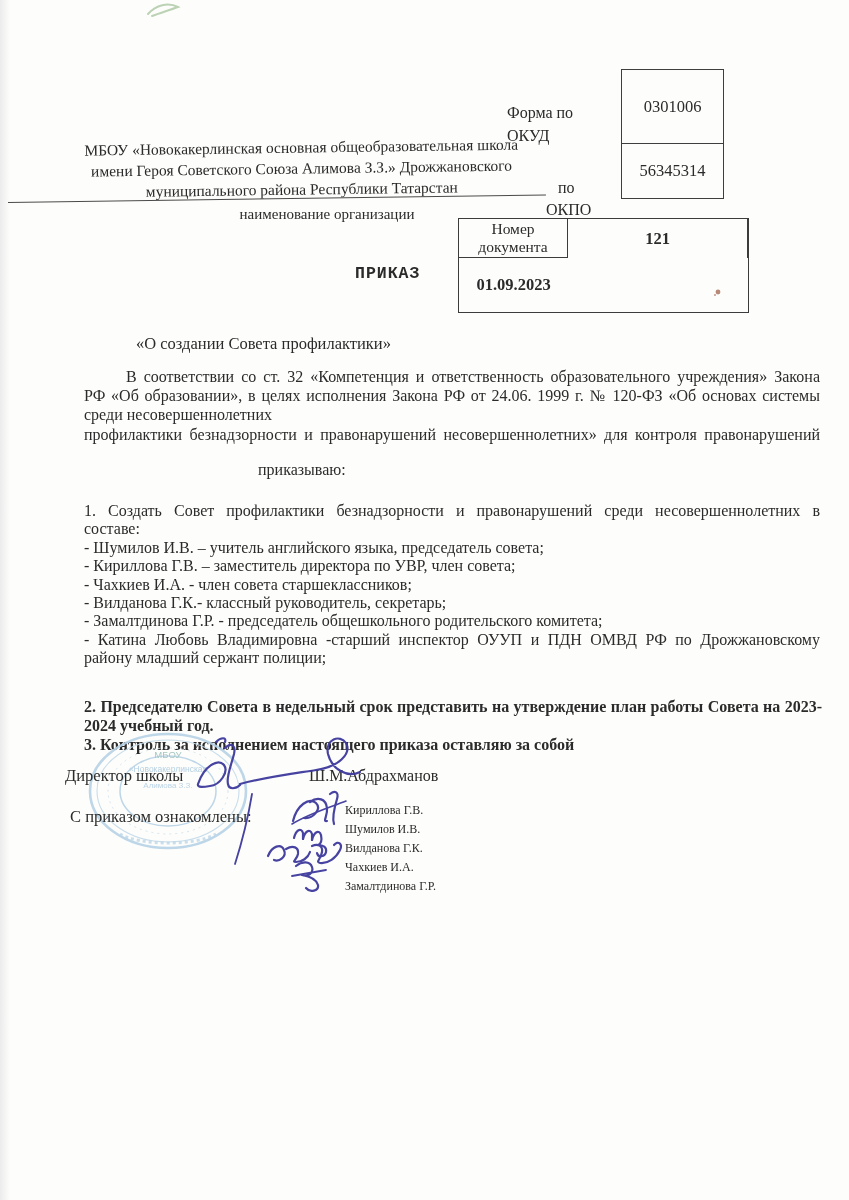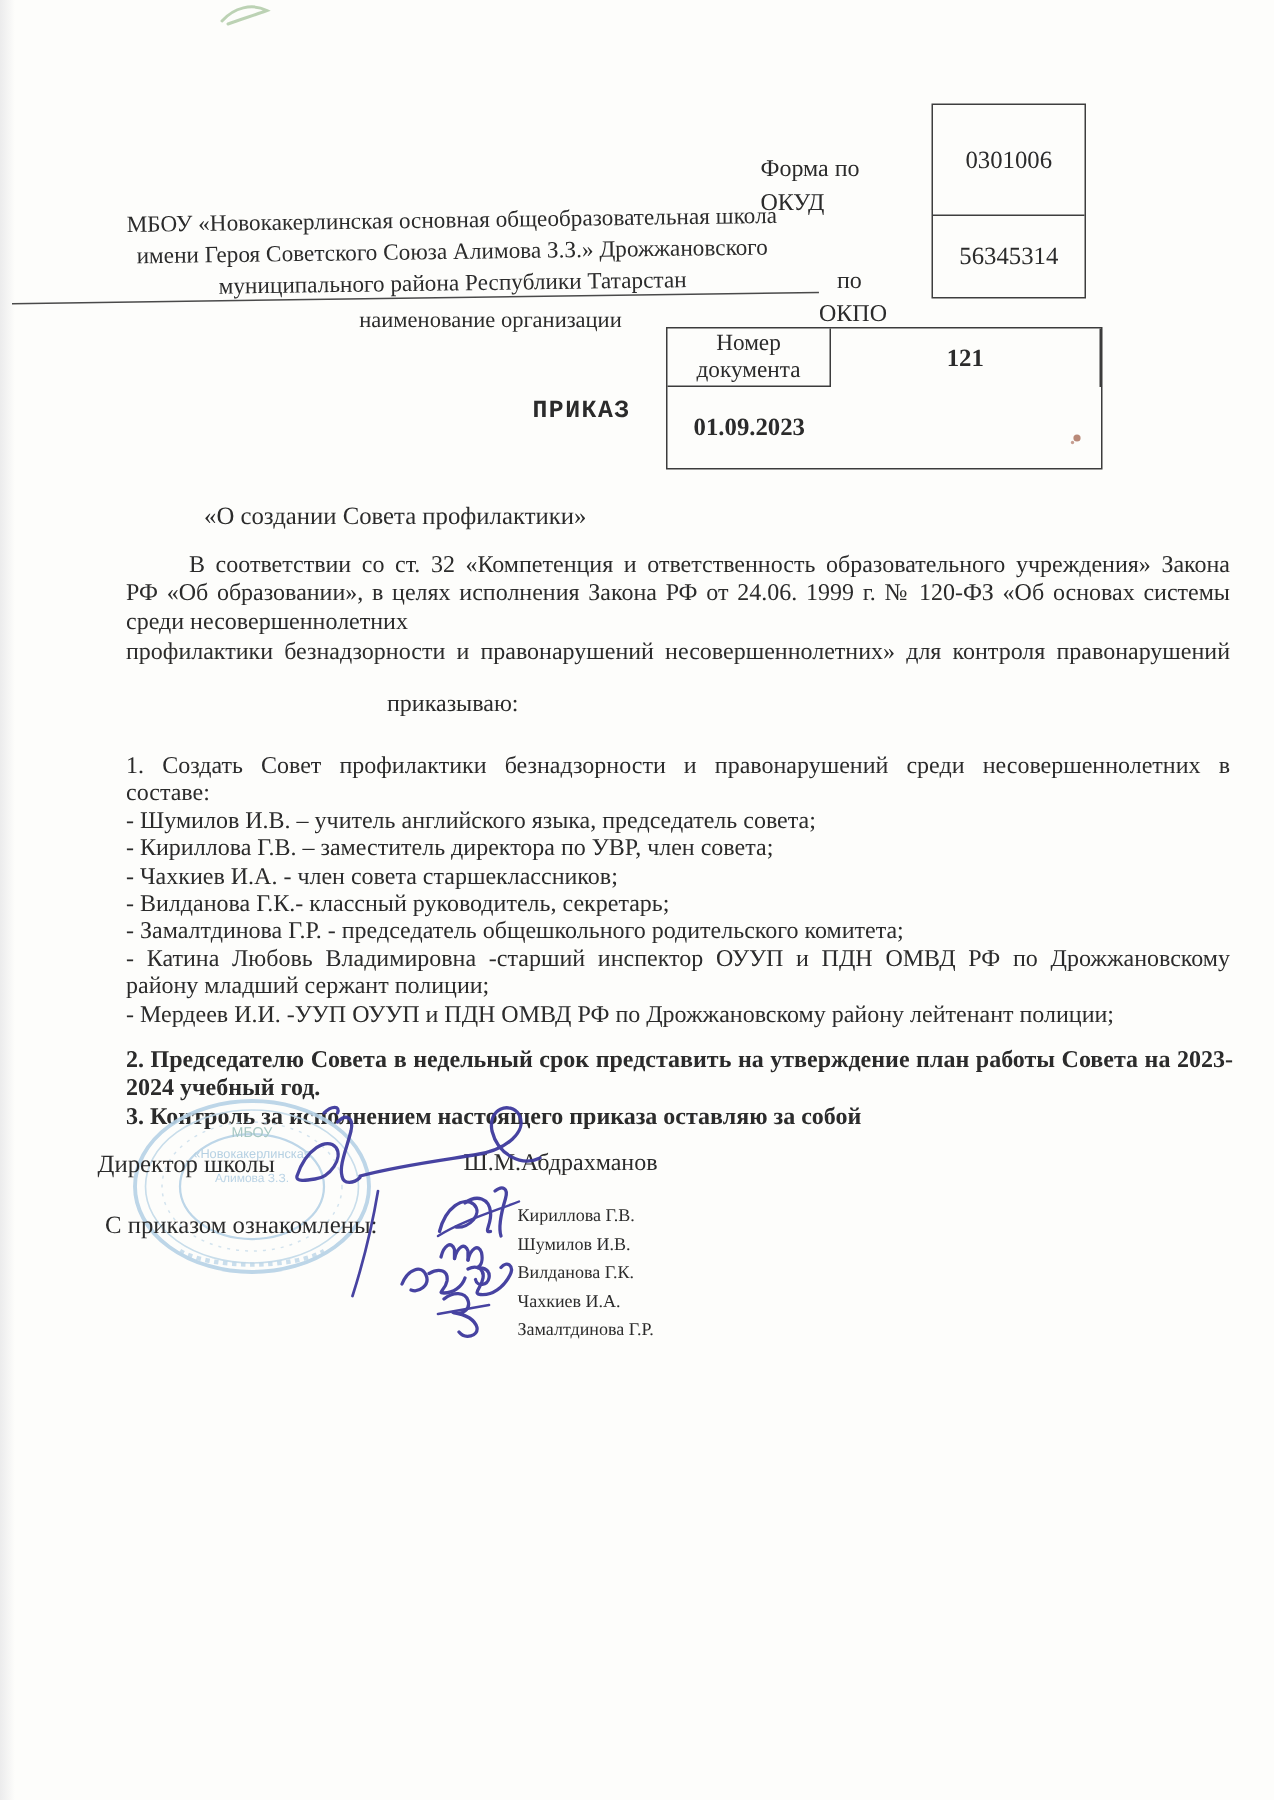--- a/index.html
+++ b/index.html
@@ -27,21 +27,21 @@
   .code-cell.c1{height:73px;border-bottom:1.4px solid #3e3e3e;}
   .code-cell.c2{flex:1;}
 
   .org{left:58px;top:140px;width:487px;font-size:15.5px;line-height:21px;
     transform:rotate(-0.8deg);transform-origin:left center;}
   .org-underline{left:8px;top:202px;width:538px;height:0;border-top:1.5px solid #4a4a4a;
     transform:rotate(-0.8deg);transform-origin:left center;}
   .org-caption{left:222px;top:206px;width:210px;font-size:15px;text-align:center;}
 
   
-  .ot{left:444px;top:218px;width:289px;height:93px;border:1.6px solid #3c3c3c;
+  .ot{left:458px;top:218px;width:289px;height:93px;border:1.6px solid #3c3c3c;
     display:grid;grid-template-columns:109px 1fr;grid-template-rows:39px 1fr;}
   .ot .cell{display:flex;align-items:center;justify-content:center;text-align:center;}
   .ot .h{font-size:15.5px;line-height:18px;}
   .ot .rb{border-right:1.4px solid #3c3c3c;}
   .ot .bb{border-bottom:1.4px solid #3c3c3c;}
   .ot .v{font-size:16.5px;font-weight:bold;}
 
   .title{left:355px;top:264px;font-size:16.5px;font-weight:bold;letter-spacing:1px;font-family:Liberation Mono, monospace;}
   .subject{left:136px;top:334px;font-size:16.5px;}
 
@@ -122,21 +122,20 @@
   <div class="abs list1">
     <div class="line j">1. Создать Совет профилактики безнадзорности и правонарушений среди несовершеннолетних в</div>
     <div class="line">составе:</div>
     <div class="line">- Шумилов И.В. – учитель английского языка, председатель совета;</div>
     <div class="line">- Кириллова Г.В. – заместитель директора по УВР, член совета;</div>
     <div class="line">- Чахкиев И.А. - член совета старшеклассников;</div>
     <div class="line">- Вилданова Г.К.- классный руководитель, секретарь;</div>
     <div class="line">- Замалтдинова Г.Р. - председатель общешкольного родительского комитета;</div>
     <div class="line j">- Катина Любовь Владимировна -старший инспектор ОУУП и ПДН ОМВД РФ по Дрожжановскому</div>
     <div class="line">району младший сержант полиции;</div>
-    <div class="line">- Мердеев И.И. -УУП ОУУП и ПДН ОМВД РФ по Дрожжановскому району лейтенант полиции;</div>
   </div>
 
   <div class="abs items23">
     <div class="line j">2. Председателю Совета в недельный срок представить на утверждение план работы Совета на 2023-</div>
     <div class="line">2024 учебный год.</div>
     <div class="line">3. Контроль за исполнением настоящего приказа оставляю за собой</div>
   </div>
 
   <svg class="abs stamp" width="180" height="175" viewBox="0 0 180 175" opacity="0.9">
     <ellipse cx="88" cy="85" rx="78" ry="57" fill="none" stroke="#b7d2e6" stroke-width="2.6"></ellipse>

